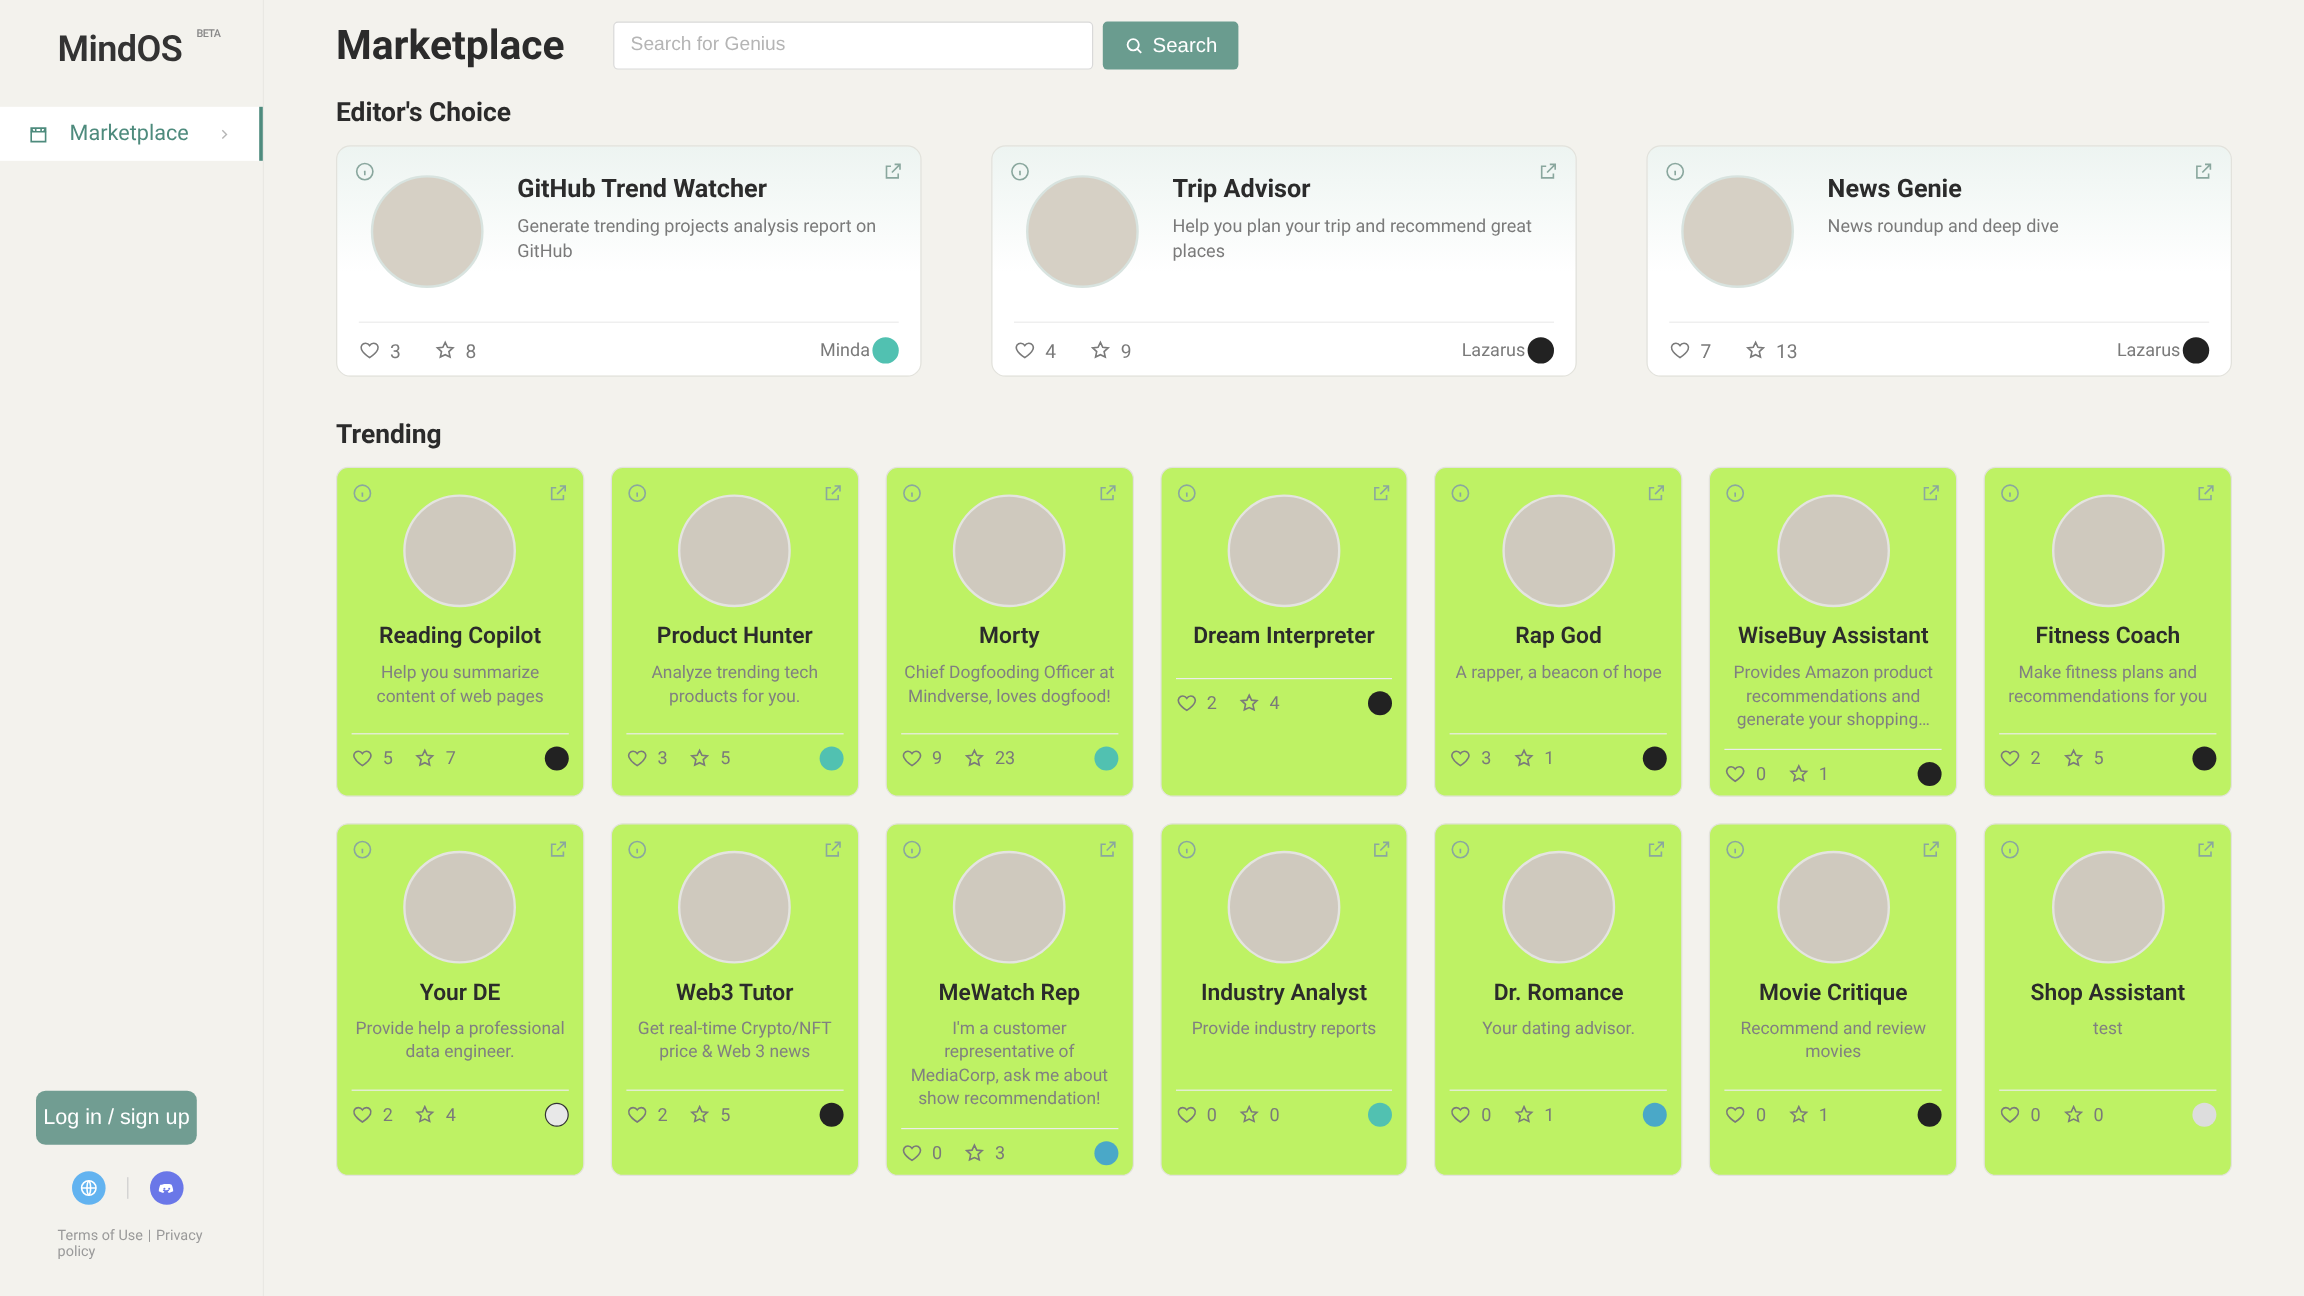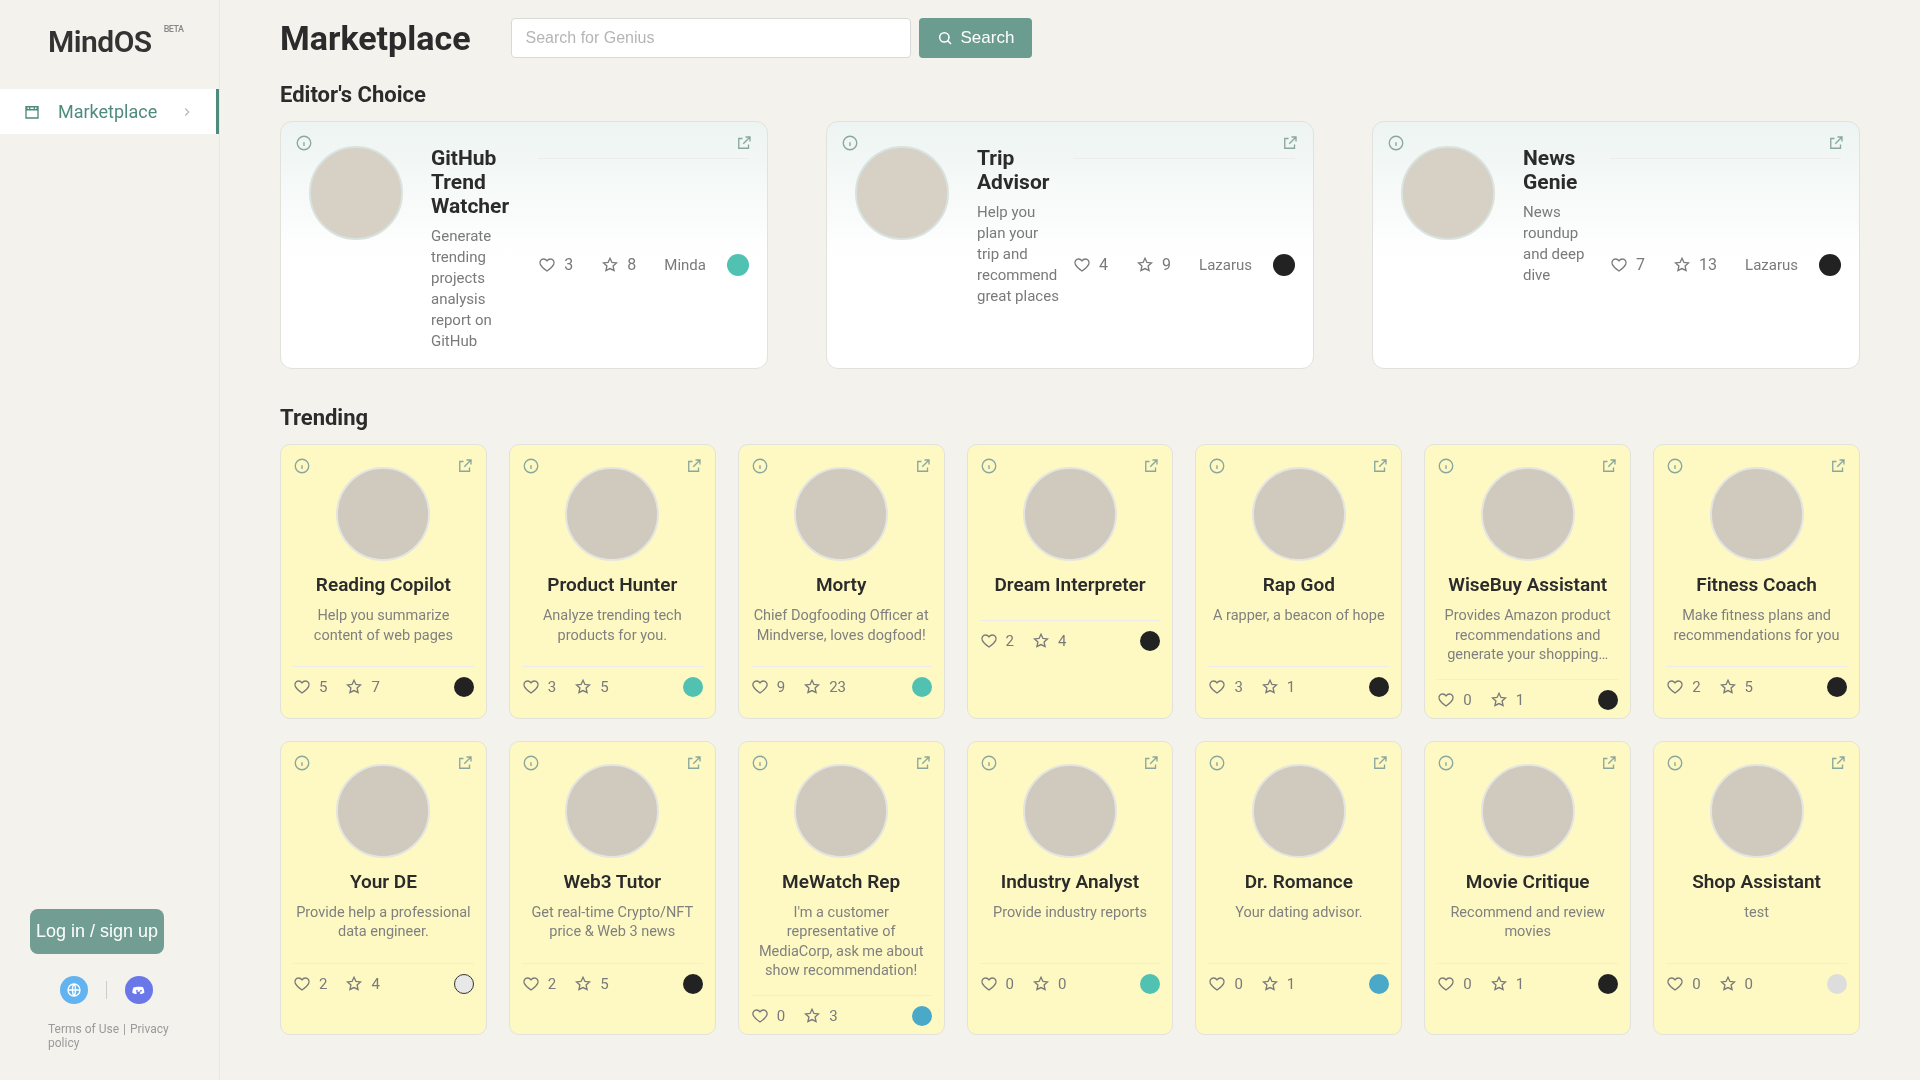--- a/index.html
+++ b/index.html
@@ -149,21 +149,21 @@
   gap: 58px;
   margin-bottom: 36px;
 }
 .editor-card {
   background: linear-gradient(180deg, #edf4f1 0%, #ffffff 55%);
   border: 1px solid #e2e2dc;
   border-radius: 12px;
   padding: 14px 18px 10px;
   position: relative;
   display: flex;
-  flex-direction: row;
+  flex-direction: column;
 }
 .card-icons {
   position: absolute;
   top: 12px;
   left: 14px;
   right: 14px;
   display: flex;
   justify-content: space-between;
   color: #8aa79e;
 }
@@ -194,39 +194,39 @@
 .card-footer {
   border-top: 1px solid #ececec;
   margin-top: 22px;
   padding-top: 12px;
   display: flex;
   align-items: center;
   font-size: 16px;
   color: #7a7a7a;
 }
 .stat { display: inline-flex; align-items: center; gap: 8px; margin-right: 28px; }
-.author { margin-left: auto; display: inline-flex; align-items: center; gap: 21px; font-size: 15px; color: #7a7a7a; }
+.author { margin-left: auto; display: inline-flex; align-items: center; gap: 2px; font-size: 15px; color: #7a7a7a; }
 .author-badge {
   width: 22px;
   height: 22px;
   border-radius: 50%;
   background: #222;
 }
 .author-badge.teal { background: #51c1b1; }
 .author-badge.blue { background: #4aa8c8; }
 .author-badge.gray { background: #ddd; }
 .author-badge.bw { background: #e8e8e8; border: 1px solid #333; }
 
 .trend-grid {
   display: grid;
   grid-template-columns: repeat(7, 1fr);
   gap: 22px;
 }
 .trend-card {
-  background: #fef9c3;
+  background: #bef264;
   border: 1px solid #e2e2dc;
   border-radius: 10px;
   padding: 12px 12px 8px;
   position: relative;
   display: flex;
   flex-direction: column;
 }
 .trend-card .card-icons { top: 12px; left: 12px; right: 12px; color: #8aa79e; }
 .avatar-md {
   width: 94px;

